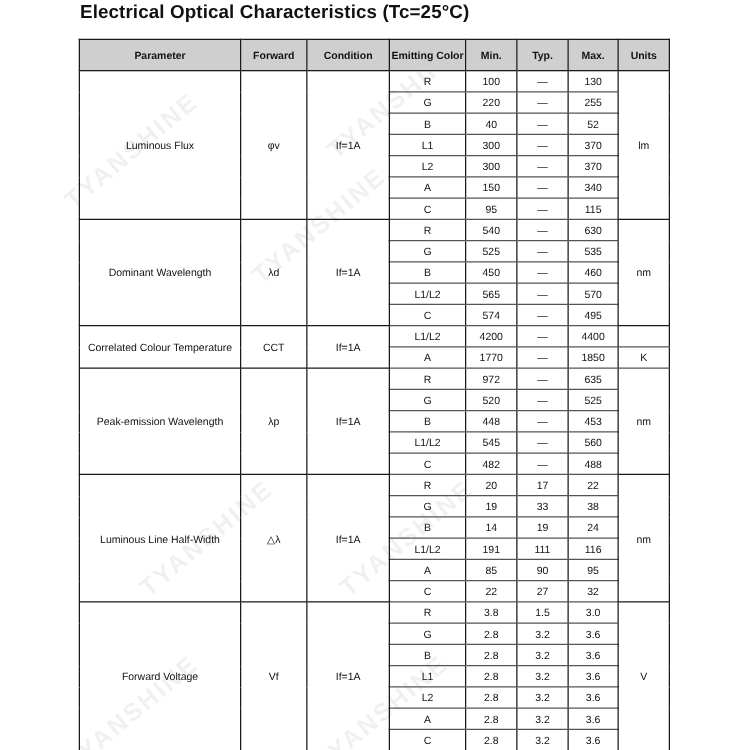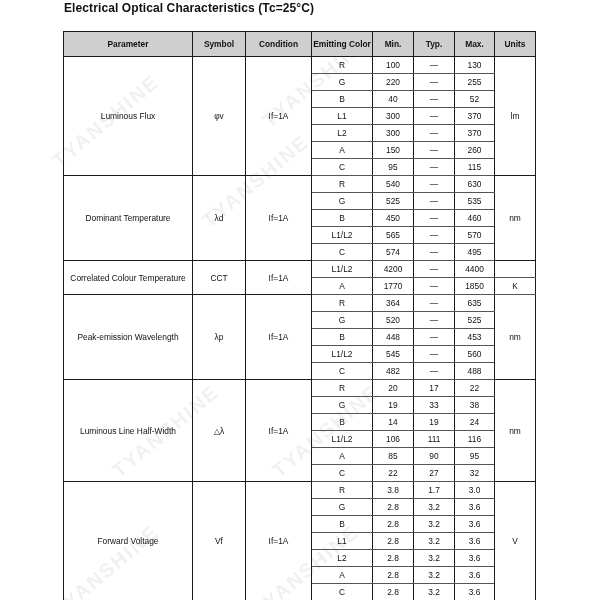--- a/index.html
+++ b/index.html
@@ -1,18 +1,18 @@
 <!DOCTYPE html>
 <html><head>
 <meta charset="utf-8">
 <style>
   html, body { margin:0; padding:0; background:#ffffff; }
   body { width:600px; height:600px; position:relative; overflow:hidden;
          font-family:"Liberation Sans", sans-serif; color:#111; }
-  .title { position:absolute; left:64px; top:1px; font-size:12px; font-weight:bold;
+  .title { position:absolute; left:64px; top:1px; font-size:15px; font-weight:bold;
            letter-spacing:0.1px; white-space:nowrap; }
   .wm { position:absolute; font-size:20px; font-weight:bold; color:rgba(0,0,0,0.06);
         transform:rotate(-40deg); letter-spacing:2px; white-space:nowrap; pointer-events:none; }
   table.spec { position:absolute; left:63px; top:31px; border-collapse:collapse;
                table-layout:fixed; width:472px; font-size:8.4px; }
   table.spec th, table.spec td { border:1px solid #1a1a1a; text-align:center;
                vertical-align:middle; padding:0; line-height:10px; }
   table.spec th { background:#cfcfcf; font-weight:bold; height:24px; font-size:8.4px; }
   table.spec td.sub { height:16px; border-top:1px solid #555; border-bottom:1px solid #555; }
   table.spec td.param { font-size:8.4px; }
@@ -40,21 +40,21 @@
       <col class="c3">
       <col class="c4">
     <col class="c5">
       <col class="c6">
       <col class="c7">
       <col class="c8">
   </colgroup>
   <thead>
     <tr>
       <th>Parameter</th>
-      <th>Symbol</th>
+      <th>Forward</th>
       <th>Condition</th>
       <th>Emitting Color</th>
       <th>Min.</th>
       <th>Typ.</th>
       <th>Max.</th>
       <th>Units</th>
     </tr>
   </thead>
   <tbody id="tbody">
       <tr>
@@ -88,30 +88,30 @@
       <tr>
         <td class="sub">L2</td>
         <td class="sub">300</td>
         <td class="sub">—</td>
         <td class="sub">370</td>
       </tr>
       <tr>
         <td class="sub">A</td>
         <td class="sub">150</td>
         <td class="sub">—</td>
-        <td class="sub">260</td>
+        <td class="sub">340</td>
       </tr>
       <tr>
         <td class="sub">C</td>
         <td class="sub">95</td>
         <td class="sub">—</td>
         <td class="sub">115</td>
       </tr>
       <tr>
-        <td class="param" rowspan="5">Dominant Temperature</td>
+        <td class="param" rowspan="5">Dominant Wavelength</td>
         <td rowspan="5">λd</td>
         <td rowspan="5">If=1A</td>
         <td class="sub">R</td>
         <td class="sub">540</td>
         <td class="sub">—</td>
         <td class="sub">630</td>
         <td rowspan="5">nm</td>
       </tr>
       <tr>
         <td class="sub">G</td>
@@ -152,21 +152,21 @@
         <td class="sub">1770</td>
         <td class="sub">—</td>
         <td class="sub">1850</td>
         <td class="sub">K</td>
       </tr>
       <tr>
         <td class="param" rowspan="5">Peak-emission Wavelength</td>
         <td rowspan="5">λp</td>
         <td rowspan="5">If=1A</td>
         <td class="sub">R</td>
-        <td class="sub">364</td>
+        <td class="sub">972</td>
         <td class="sub">—</td>
         <td class="sub">635</td>
         <td rowspan="5">nm</td>
       </tr>
       <tr>
         <td class="sub">G</td>
         <td class="sub">520</td>
         <td class="sub">—</td>
         <td class="sub">525</td>
       </tr>
@@ -205,21 +205,21 @@
         <td class="sub">38</td>
       </tr>
       <tr>
         <td class="sub">B</td>
         <td class="sub">14</td>
         <td class="sub">19</td>
         <td class="sub">24</td>
       </tr>
       <tr>
         <td class="sub">L1/L2</td>
-        <td class="sub">106</td>
+        <td class="sub">191</td>
         <td class="sub">111</td>
         <td class="sub">116</td>
       </tr>
       <tr>
         <td class="sub">A</td>
         <td class="sub">85</td>
         <td class="sub">90</td>
         <td class="sub">95</td>
       </tr>
       <tr>
@@ -227,21 +227,21 @@
         <td class="sub">22</td>
         <td class="sub">27</td>
         <td class="sub">32</td>
       </tr>
       <tr>
         <td class="param" rowspan="7">Forward Voltage</td>
         <td rowspan="7">Vf</td>
         <td rowspan="7">If=1A</td>
         <td class="sub">R</td>
         <td class="sub">3.8</td>
-        <td class="sub">1.7</td>
+        <td class="sub">1.5</td>
         <td class="sub">3.0</td>
         <td rowspan="7">V</td>
       </tr>
       <tr>
         <td class="sub">G</td>
         <td class="sub">2.8</td>
         <td class="sub">3.2</td>
         <td class="sub">3.6</td>
       </tr>
       <tr>

